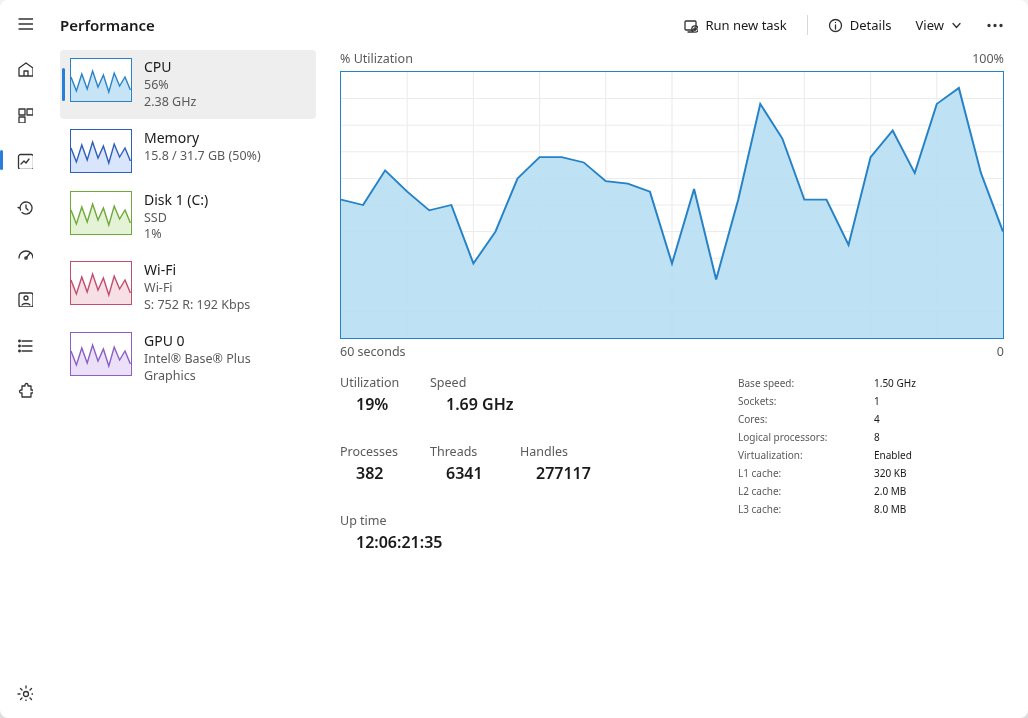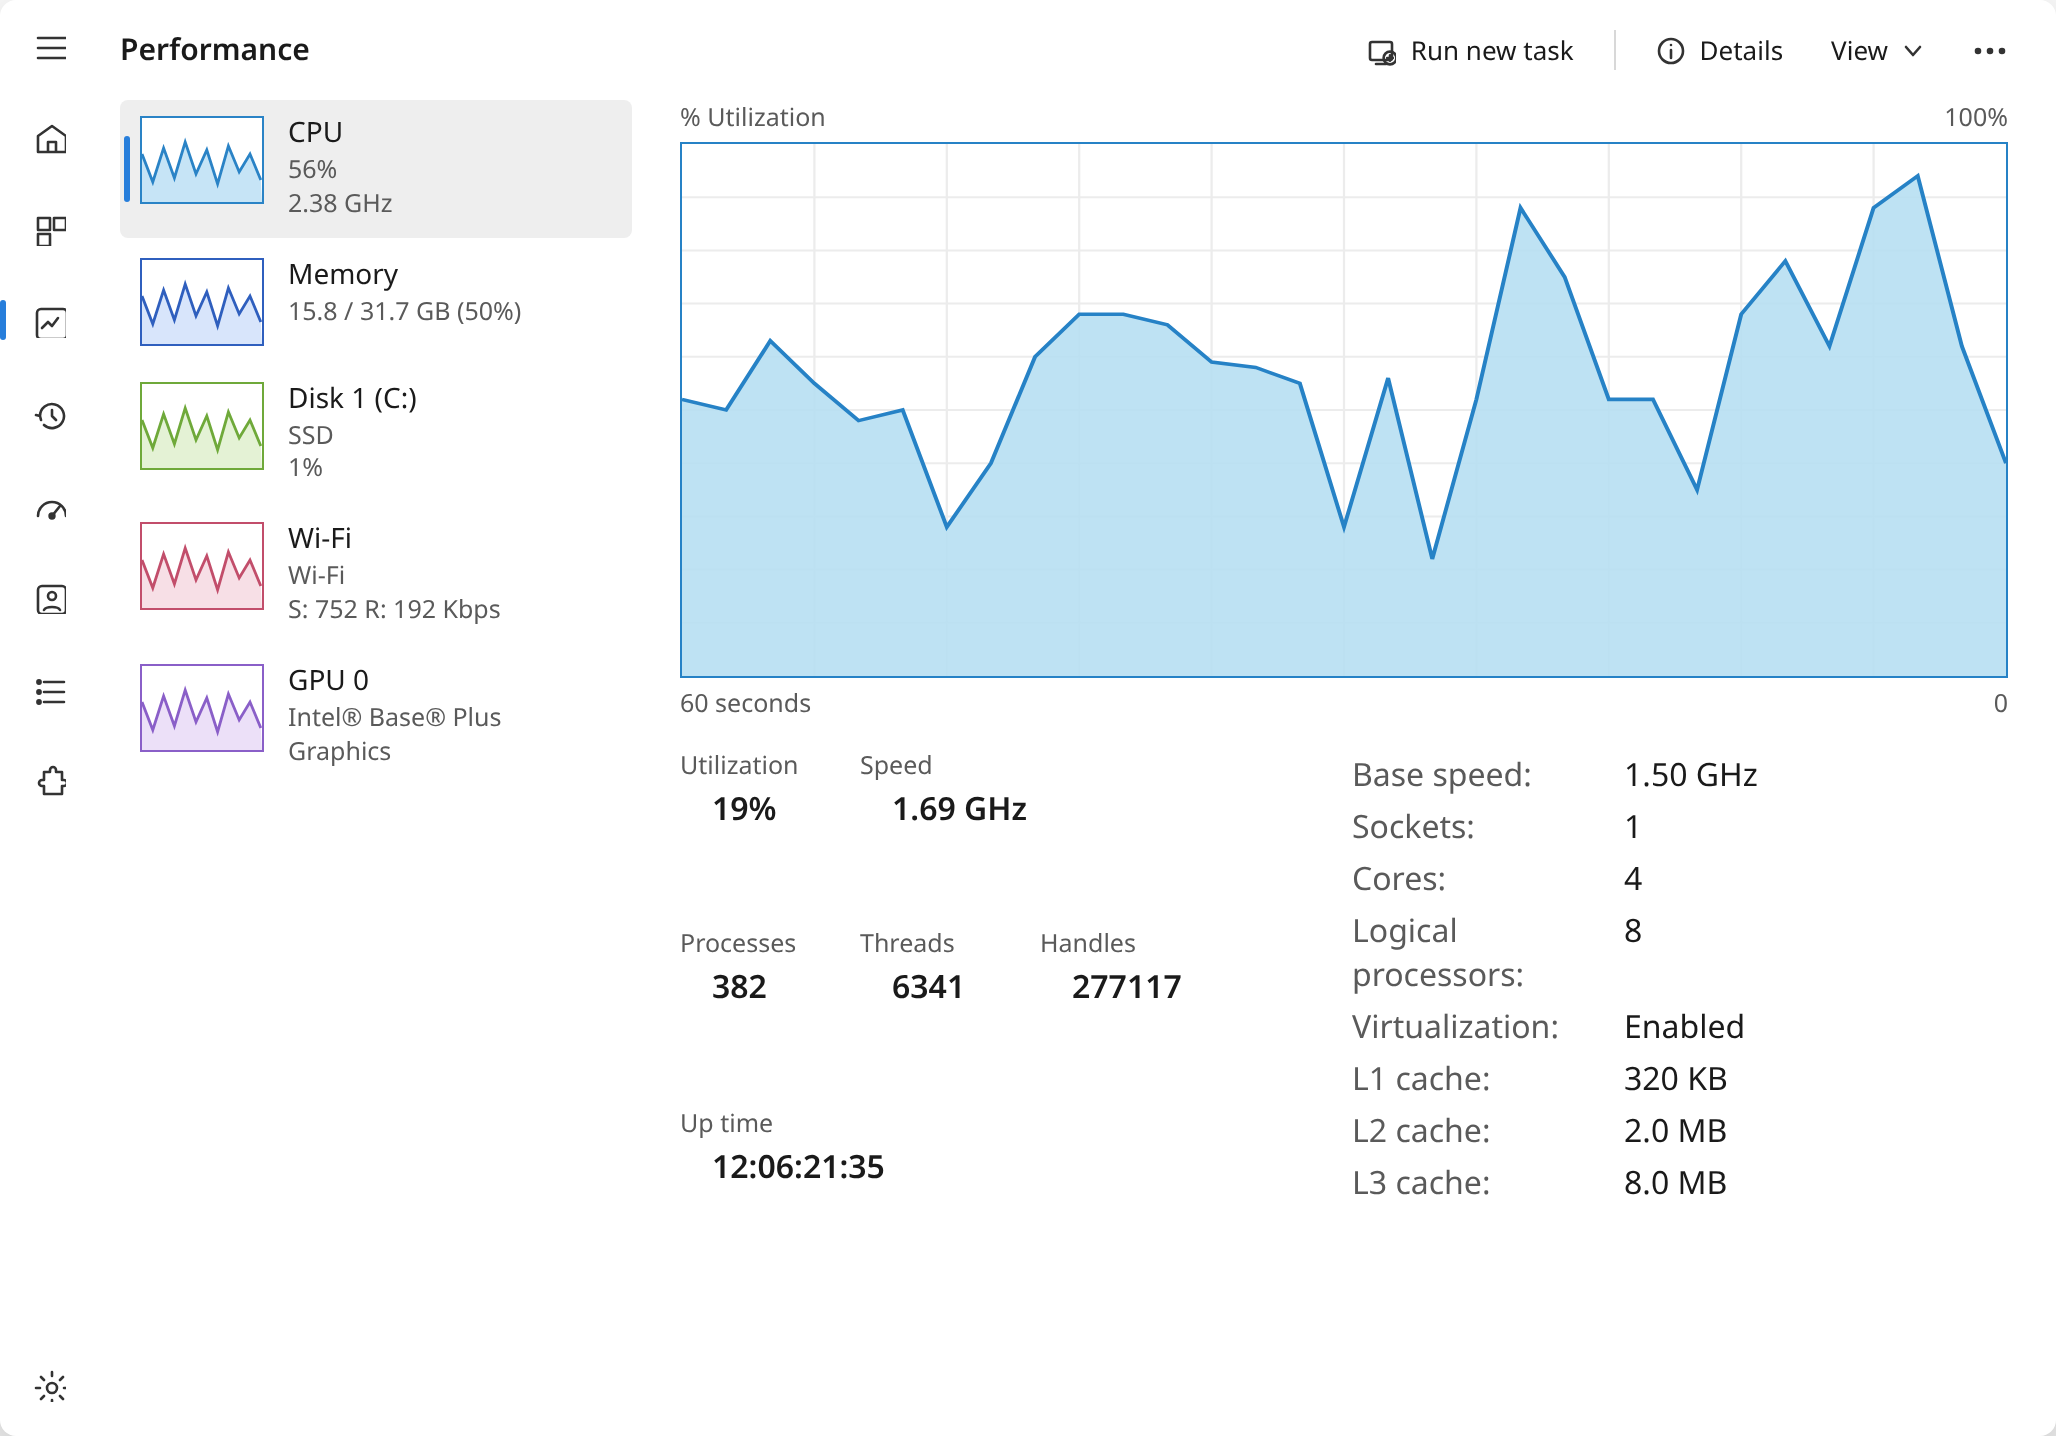--- a/index.html
+++ b/index.html
@@ -22,27 +22,27 @@
 .card { display: flex; gap: 12px; padding: 8px 12px 8px 10px; border-radius: 4px; cursor: pointer; position: relative; }
 .card.active { background: #eeeeee; }
 .card.active::before { content: ""; position: absolute; left: 2px; top: 18px; bottom: 18px; width: 3px; background: #277edb; border-radius: 2px; }
 .thumb { width: 62px; height: 44px; border: 1px solid; background: #fff; }
 .card-text { display: flex; flex-direction: column; font-size: 12.5px; line-height: 1.35; color: #5a5a5a; }
 .card-title { font-size: 14px; color: #1a1a1a; }
 .perf { flex: 1; display: flex; flex-direction: column; }
 .chart-header { display: flex; justify-content: space-between; font-size: 12.5px; color: #5a5a5a; padding: 0 0 4px 0; }
 .chart-box { width: 100%; height: 268px; border: 1px solid #2682c6; background: #fff; position: relative; }
 .chart-footer { display: flex; justify-content: space-between; font-size: 12.5px; color: #5a5a5a; padding: 4px 0 14px 0; text-align: center; }
-.stats-row { display: flex; gap: 46px; }
+.stats-row { display: flex; gap: 64px; }
 .stats-left { display: flex; flex-wrap: wrap; width: 290px; row-gap: 14px; }
 .stat { display: flex; flex-direction: column; min-width: 90px; }
 .stat.wide { min-width: 170px; }
 .stat-label { font-size: 12.5px; color: #5a5a5a; }
 .stat-value { font-size: 16px; font-weight: 600; color: #1a1a1a; margin-top: 2px; margin-left: 16px; }
-.stats-right { flex: 1; font-size: 16px; color: #5a5a5a; }
+.stats-right { flex: 1; font-size: 10px; color: #5a5a5a; margin-left: 44px; }
 .kv-row { display: flex; padding: 2px 0; }
 .kv-key { width: 136px; }
 .kv-val { color: #1a1a1a; }
 svg.icon { width: 17px; height: 17px; stroke: #333; stroke-width: 1.3; fill: none; stroke-linecap: round; stroke-linejoin: round; }
 svg.hicon { width: 15px; height: 15px; stroke: #333; stroke-width: 1.3; fill: none; stroke-linecap: round; stroke-linejoin: round; }
 </style>
 </head>
 <body>
 
 <div class="window">

